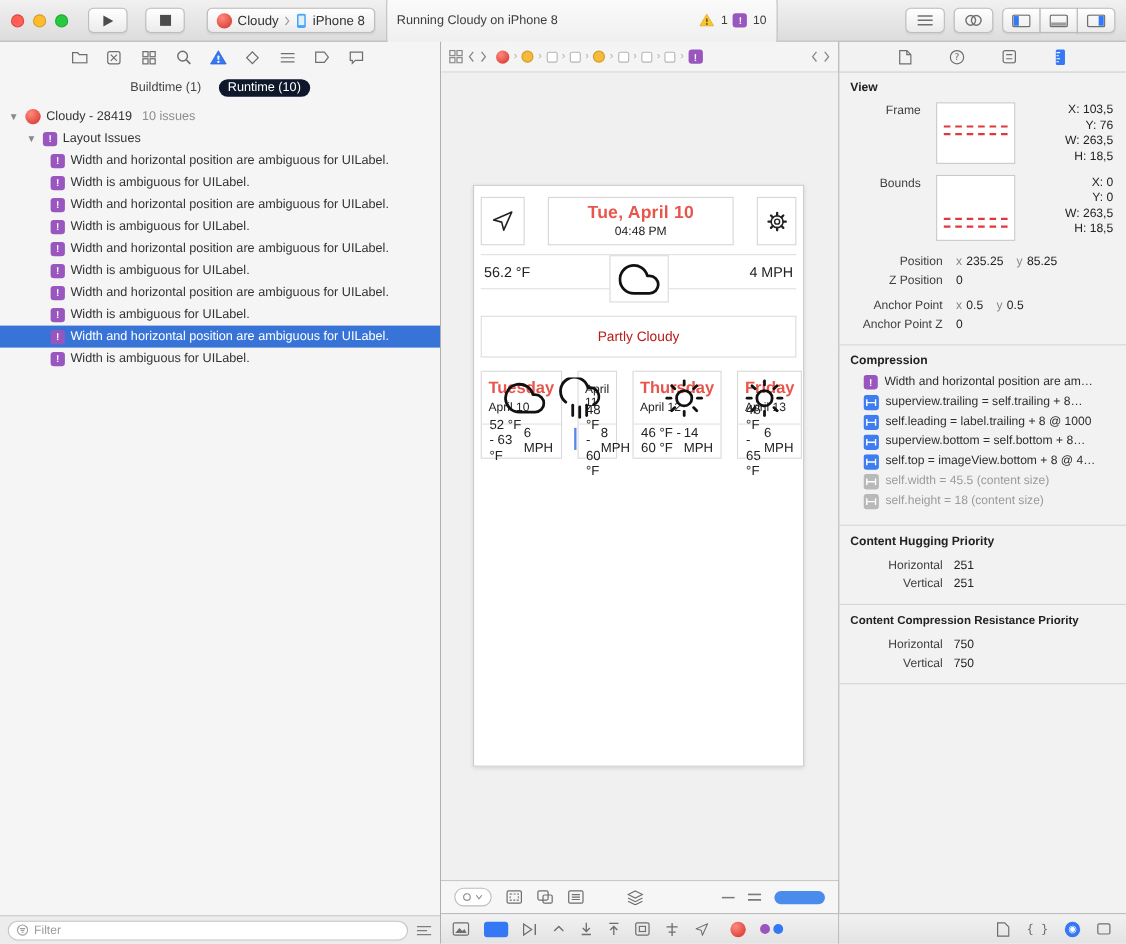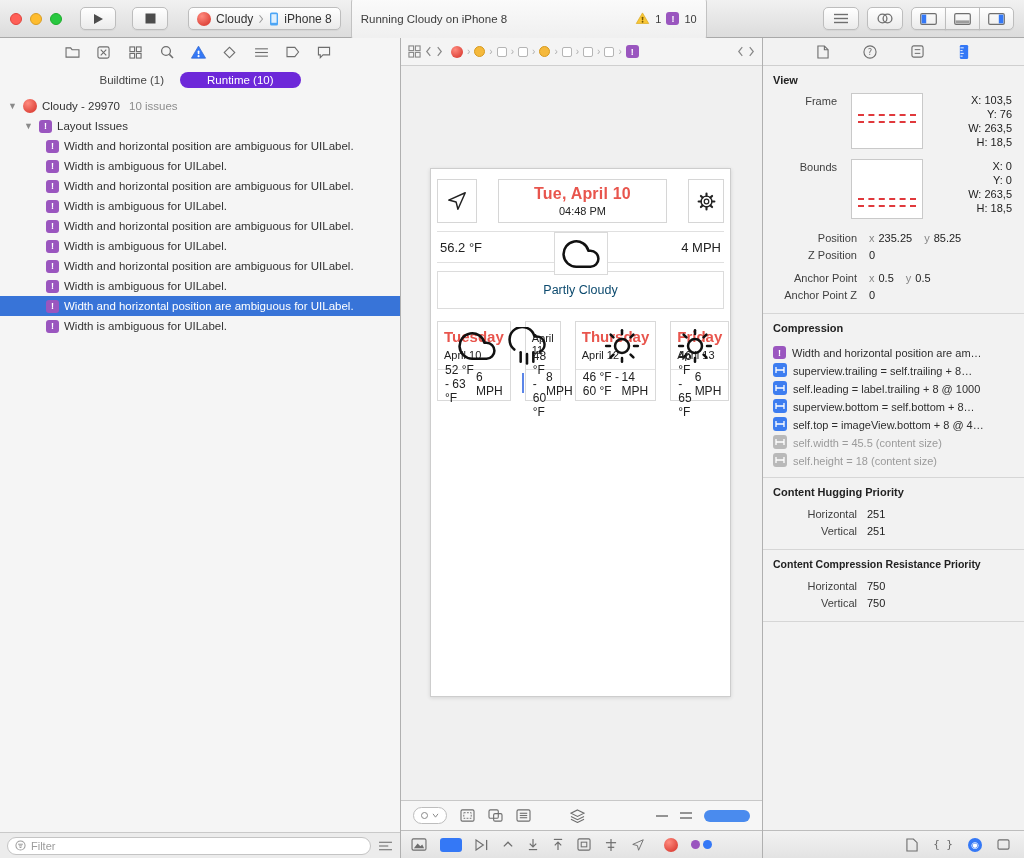--- a/index.html
+++ b/index.html
@@ -26,21 +26,21 @@
   .pbadge::after{content:"!"}
 
   
   .main{position:absolute;top:38px;bottom:0;left:0;right:0;display:flex}
 
   
   .navigator{width:401px;border-right:1px solid #b0b0b0;background:#f5f5f5;display:flex;flex-direction:column}
   .nav-iconbar{height:28px;display:flex;align-items:center;justify-content:space-between;padding:0 66px 0 62px;flex:none}
   .nav-iconbar .nicon{width:20px;height:20px;display:flex;align-items:center;justify-content:center;color:#6e6e6e}
   .scopebar{height:28px;display:flex;align-items:center;justify-content:center;gap:16px;font-size:11.5px;color:#444;flex:none}
-  .scope-pill{background:#6d28d9;color:#fff;border-radius:10px;padding:2px 27px}
+  .scope-pill{background:#0f172a;color:#fff;border-radius:10px;padding:2px 8px}
   .issue-list{flex:1;overflow:hidden;font-size:11.5px;padding-top:2px}
   .irow{height:20px;display:flex;align-items:center;gap:5px;white-space:nowrap;overflow:hidden;padding-right:6px}
   .irow .txt{overflow:hidden;text-overflow:ellipsis}
   .irow.lvl0{padding-left:8px}
   .irow.lvl1{padding-left:24px}
   .irow.lvl2{padding-left:46px}
   .irow.selected{background:#3874d8;color:#fff}
   .disc{color:#8a8a8a;font-size:9px;width:10px;flex:none}
   .app-dot{width:14px;height:14px;border-radius:50%;background:radial-gradient(circle at 35% 30%,#ff8a7e,#e0493f 70%);flex:none}
   .muted{color:#8d8d8d;margin-left:4px}
@@ -59,21 +59,21 @@
 
   .phone-card{position:absolute;left:29px;top:102px;width:301px;height:529px;background:#fff;border:1px solid #cdcdcd;box-shadow:0 1px 4px rgba(0,0,0,.12);overflow:hidden;padding:0 6px}
   .wx-header{margin-top:10px;height:44px;display:flex;gap:21px;align-items:stretch}
   .wx-iconbtn{width:40px;border:1px solid #d6d6d6;display:flex;align-items:center;justify-content:center;color:#222;background:#fff}
   .wx-title{flex:1;border:1px solid #d6d6d6;display:flex;flex-direction:column;align-items:center;justify-content:center}
   .wx-date{color:#e8554d;font-weight:bold;font-size:16px;letter-spacing:.2px}
   .wx-time{font-size:11px;margin-top:2px;color:#222}
   .wx-gearbtn{width:36px;border:1px solid #d6d6d6;display:flex;align-items:center;justify-content:center;color:#222;background:#fff}
   .wx-current{margin-top:8px;height:32px;border-top:1px solid #e0e0e0;border-bottom:1px solid #e0e0e0;display:flex;align-items:center;justify-content:space-between;position:relative;font-size:13px;color:#222;padding:0 3px}
   .wx-cloudbox{position:absolute;left:50%;top:0;transform:translateX(-50%);width:54px;height:43px;border:1px solid #dadada;display:flex;align-items:center;justify-content:center;background:#fff;color:#111}
-  .wx-summary{margin-top:8px;height:38px;border:1px solid #dcdcdc;display:flex;align-items:center;justify-content:center;font-size:12.5px;color:#0c4a6e}
+  .wx-summary{margin-top:24px;height:38px;border:1px solid #dcdcdc;display:flex;align-items:center;justify-content:center;font-size:12.5px;color:#b91c1c}
   .wx-days{margin-top:12px;display:flex;flex-direction:row;gap:14px}
   .wx-day{border:1px solid #d9d9d9;position:relative;height:80px;padding:6px 6px 0 6px;background:#fff}
   .day-name{color:#e8554d;font-weight:bold;font-size:15px}
   .day-date{font-size:11px;margin-top:4px;color:#222}
   .day-icon{position:absolute;right:12px;top:5px;color:#111}
   .day-line{position:absolute;left:0;right:0;top:47px;border-top:1px solid #e2e2e2}
   .day-meta{position:absolute;left:0;right:0;top:50px;height:24px;display:flex;align-items:center;justify-content:space-between;font-size:12px;color:#222;padding:0 7px}
   .sel-overlay{position:absolute;left:84px;right:0;top:1px;bottom:3px;background:rgba(95,133,238,.32);border:1px solid #5b85e8}
   .day-meta .wind{position:relative;z-index:1}
 
@@ -92,21 +92,21 @@
   .insp-title{font-weight:bold;margin-bottom:7px;color:#222}
   .geo-row{display:flex;align-items:flex-start;margin-bottom:10px}
   .geo-label{width:64px;text-align:right;padding-top:2px;color:#3f3f3f}
   .geo-diagram{width:72px;height:56px;margin-left:14px;background:#fff;border:1px solid #c9c9c9;position:relative;flex:none}
   .dash{position:absolute;left:6px;right:6px;border-top:2px dashed #e0393c}
   .geo-vals{margin-left:auto;text-align:right;line-height:14px;color:#222}
   .kv-row{display:flex;align-items:center;height:17px}
   .kv-label{width:84px;text-align:right;color:#3f3f3f;flex:none}
   .kv-k{color:#878787;margin:0 4px 0 12px}
   .kv-v{color:#222}
-  .c-item{display:flex;align-items:flex-end;gap:6px;height:18px;white-space:nowrap;overflow:hidden}
+  .c-item{display:flex;align-items:flex-start;gap:6px;height:18px;margin-left:12px;white-space:nowrap;overflow:hidden}
   .c-item .txt{overflow:hidden;text-overflow:ellipsis}
   .c-item.disabled .txt{color:#9b9b9b}
   .cbox{width:14px;height:14px;border-radius:3px;background:#3d7df0;display:flex;align-items:center;justify-content:center;flex:none}
   .cbox.gray{background:#b9b9b9}
   .prio-row{display:flex;align-items:center;height:17px}
   .prio-label{width:84px;text-align:right;color:#3f3f3f;flex:none}
   .prio-val{margin-left:10px;color:#222}
   .insp-bottom{height:28px;border-top:1px solid #bdbdbd;background:linear-gradient(#f2f2f2,#e3e3e3);display:flex;align-items:center;justify-content:flex-end;gap:15px;padding:0 14px;flex:none;color:#6e6e6e;margin-top:auto}
   .lib-dot{width:14px;height:14px;border-radius:50%;background:#3478f6;display:flex;align-items:center;justify-content:center;color:#fff;font-size:9px}
 </style>
@@ -313,21 +313,21 @@
         </span>
     </div>
     <div class="scopebar">
       <span>Buildtime (1)</span>
       <span class="scope-pill">Runtime (10)</span>
     </div>
     <div class="issue-list">
       <div class="irow lvl0">
         <span class="disc">▼</span>
         <span class="app-dot"></span>
-        <span class="txt">Cloudy - 29970</span>
+        <span class="txt">Cloudy - 28419</span>
         <span class="muted">10 issues</span>
       </div>
       <div class="irow lvl1">
         <span class="disc">▼</span>
         <span class="pbadge"></span>
         <span class="txt">Layout Issues</span>
       </div>
       <div class="irow lvl2">
           <span class="pbadge"></span>
           <span class="txt">Width and horizontal position are ambiguous for UILabel.</span>

